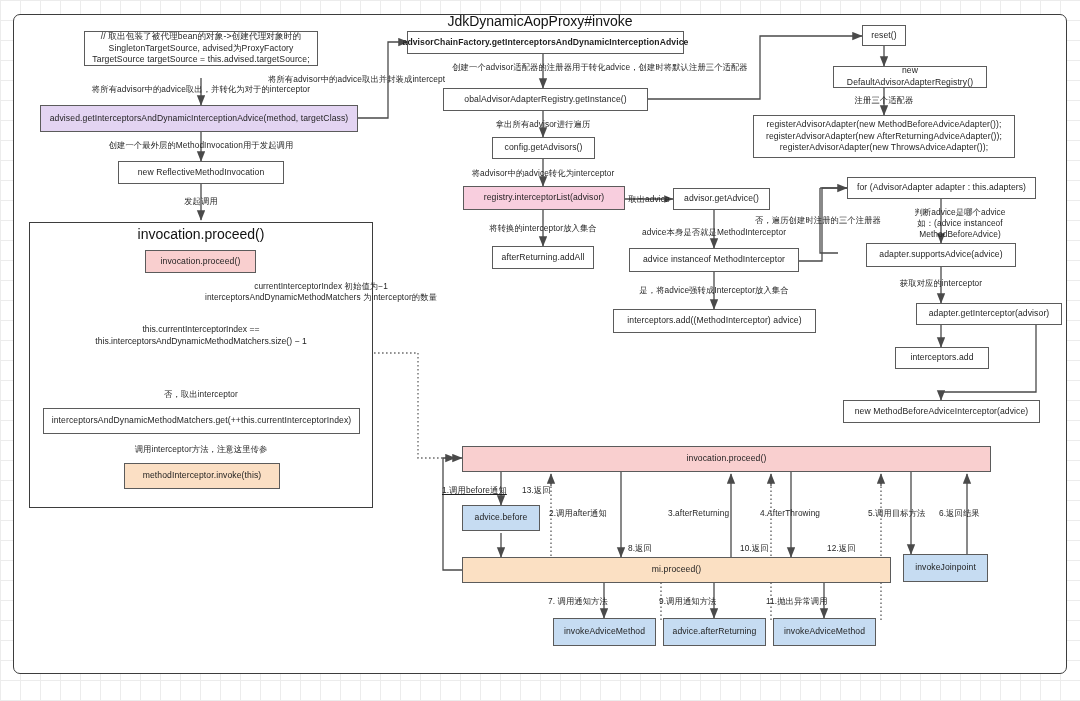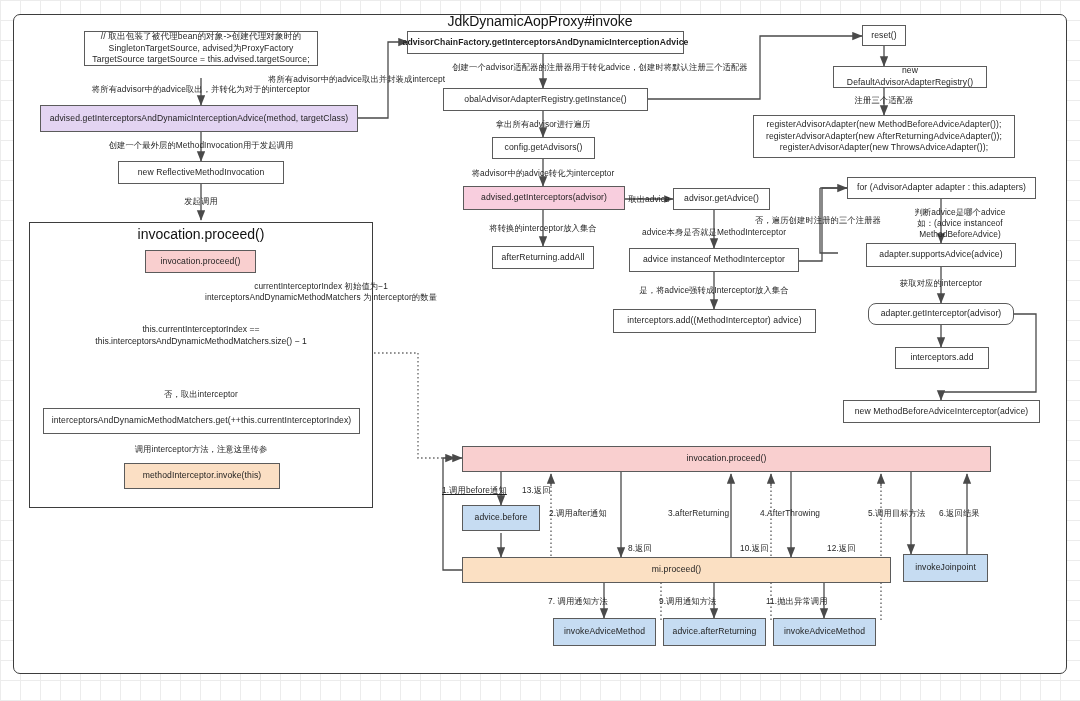--- a/index.html
+++ b/index.html
@@ -198,21 +198,21 @@
   <div class="node" style="left:40px;top:105px;width:318px;height:27px;background:#e3d4f2;">advised.getInterceptorsAndDynamicInterceptionAdvice(method, targetClass)</div>
 
   <div class="node" style="left:118px;top:161px;width:166px;height:23px;">new ReflectiveMethodInvocation</div>
 
   <div class="node" style="left:407px;top:31px;width:277px;height:23px;font-weight:bold;">advisorChainFactory.getInterceptorsAndDynamicInterceptionAdvice</div>
 
   <div class="node" style="left:443px;top:88px;width:205px;height:23px;">obalAdvisorAdapterRegistry.getInstance()</div>
 
   <div class="node" style="left:492px;top:137px;width:103px;height:22px;">config.getAdvisors()</div>
 
-  <div class="node" style="left:463px;top:186px;width:162px;height:24px;background:#f8cede;">advised.getInterceptors(advisor)</div>
+  <div class="node" style="left:463px;top:186px;width:162px;height:24px;background:#f8cede;">registry.interceptorList(advisor)</div>
 
   <div class="node" style="left:492px;top:246px;width:102px;height:23px;">afterReturning.addAll</div>
 
   <div class="node" style="left:673px;top:188px;width:97px;height:22px;">advisor.getAdvice()</div>
 
   <div class="node" style="left:629px;top:248px;width:170px;height:24px;">advice instanceof MethodInterceptor</div>
 
   <div class="node" style="left:613px;top:309px;width:203px;height:24px;">interceptors.add((MethodInterceptor) advice)</div>
 
   <div class="node" style="left:862px;top:25px;width:44px;height:21px;">reset()</div>
@@ -220,21 +220,21 @@
   <div class="node" style="left:807px;top:66px;width:154px;height:22px;margin-left:26px;">new DefaultAdvisorAdapterRegistry()</div>
 
   <div class="node" style="left:753px;top:115px;width:262px;height:43px;">registerAdvisorAdapter(new MethodBeforeAdviceAdapter());
 registerAdvisorAdapter(new AfterReturningAdviceAdapter());
 registerAdvisorAdapter(new ThrowsAdviceAdapter());</div>
 
   <div class="node" style="left:847px;top:177px;width:189px;height:22px;">for (AdvisorAdapter adapter : this.adapters)</div>
 
   <div class="node" style="left:866px;top:243px;width:150px;height:24px;">adapter.supportsAdvice(advice)</div>
 
-  <div class="node" style="left:868px;top:303px;width:146px;height:22px;border-radius:8px;">adapter.getInterceptor(advisor)</div>
+  <div class="node" style="left:916px;top:303px;width:146px;height:22px;">adapter.getInterceptor(advisor)</div>
 
   <div class="node" style="left:895px;top:347px;width:94px;height:22px;">interceptors.add</div>
 
   <div class="node" style="left:843px;top:400px;width:197px;height:23px;">new MethodBeforeAdviceInterceptor(advice)</div>
 
   <div class="node" style="left:145px;top:250px;width:111px;height:23px;background:#f9cfcf;">invocation.proceed()</div>
 
   <div class="diamond" style="left:54px;top:300px;width:294px;height:71px;">
     <div class="dtext">this.currentInterceptorIndex ==
 this.interceptorsAndDynamicMethodMatchers.size() − 1</div>

